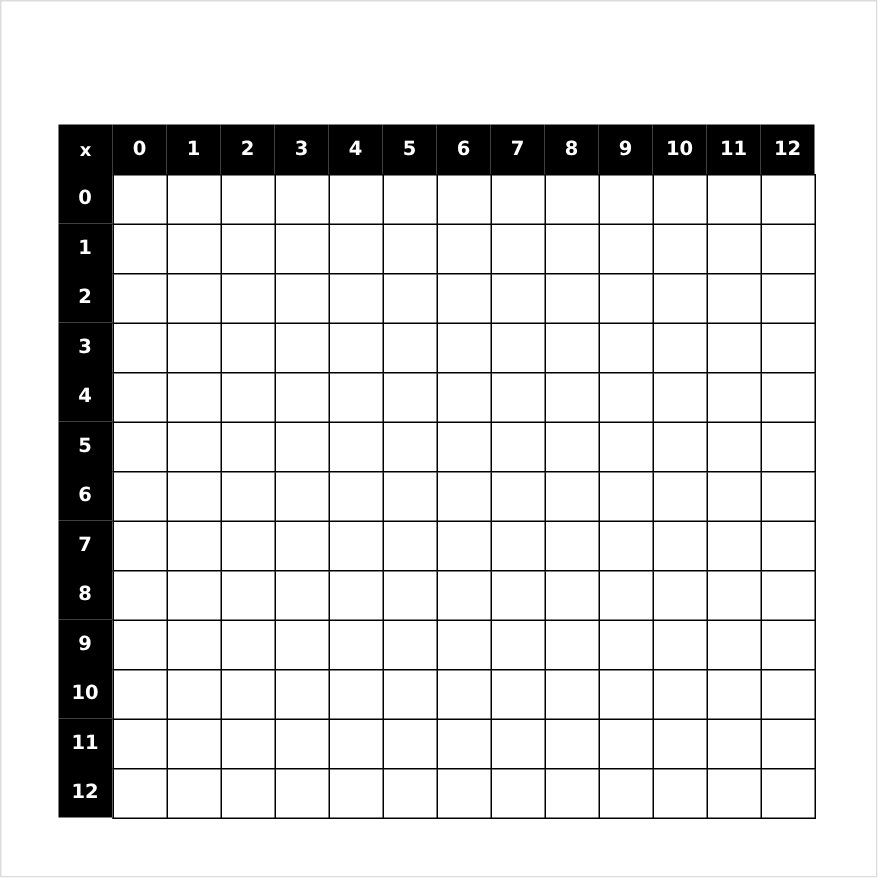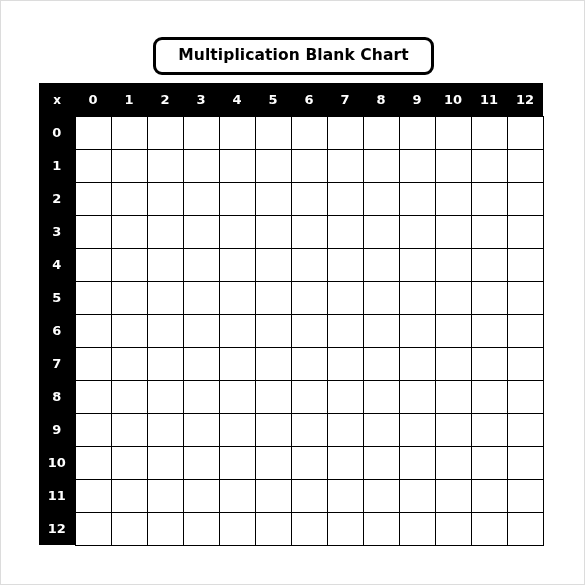--- a/index.html
+++ b/index.html
@@ -89,25 +89,20 @@
   .cell {
     background: #ffffff;
     border: 1px solid #000000;
   }
 </style>
 </head>
 <body>
 
 <div class="page">
 
-  <div class="title-wrap">
-    <div class="title-box">
-      <span class="title-text">Multiplication Blank Chart</span>
-    </div>
-  </div>
 
   <table class="chart">
     <tbody>
         <tr>
           <td class="corner rowhdr">x</td>
           <td class="hdr">0</td>
           <td class="hdr">1</td>
           <td class="hdr">2</td>
           <td class="hdr">3</td>
           <td class="hdr">4</td>

